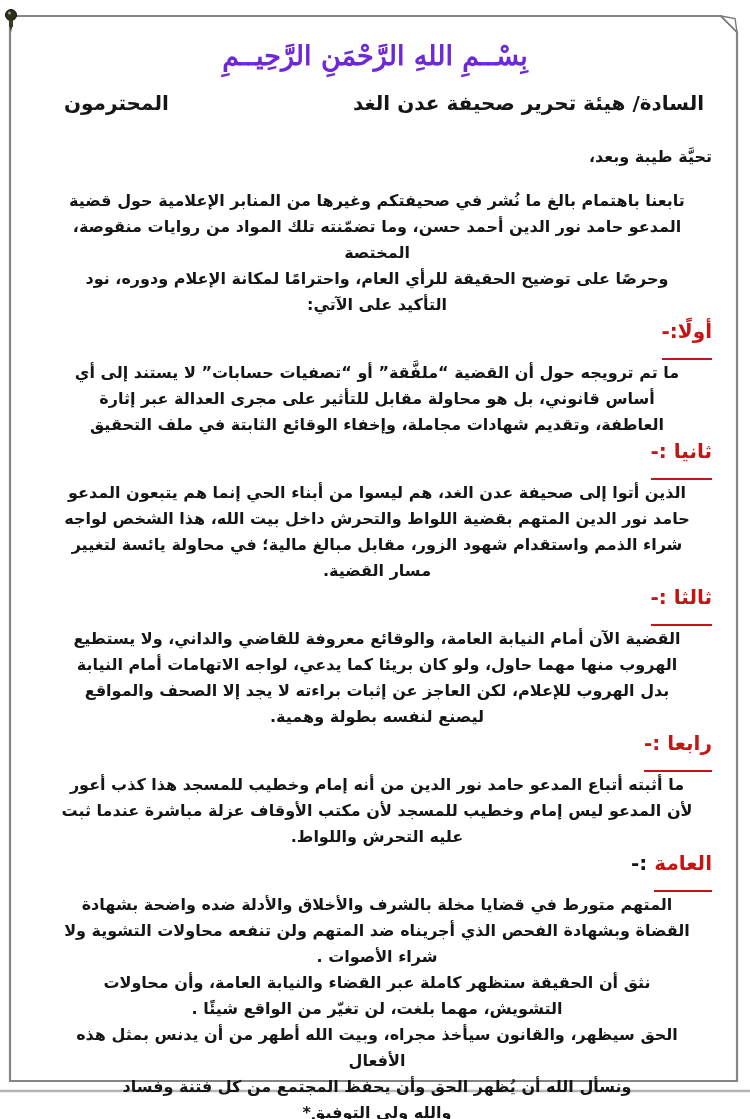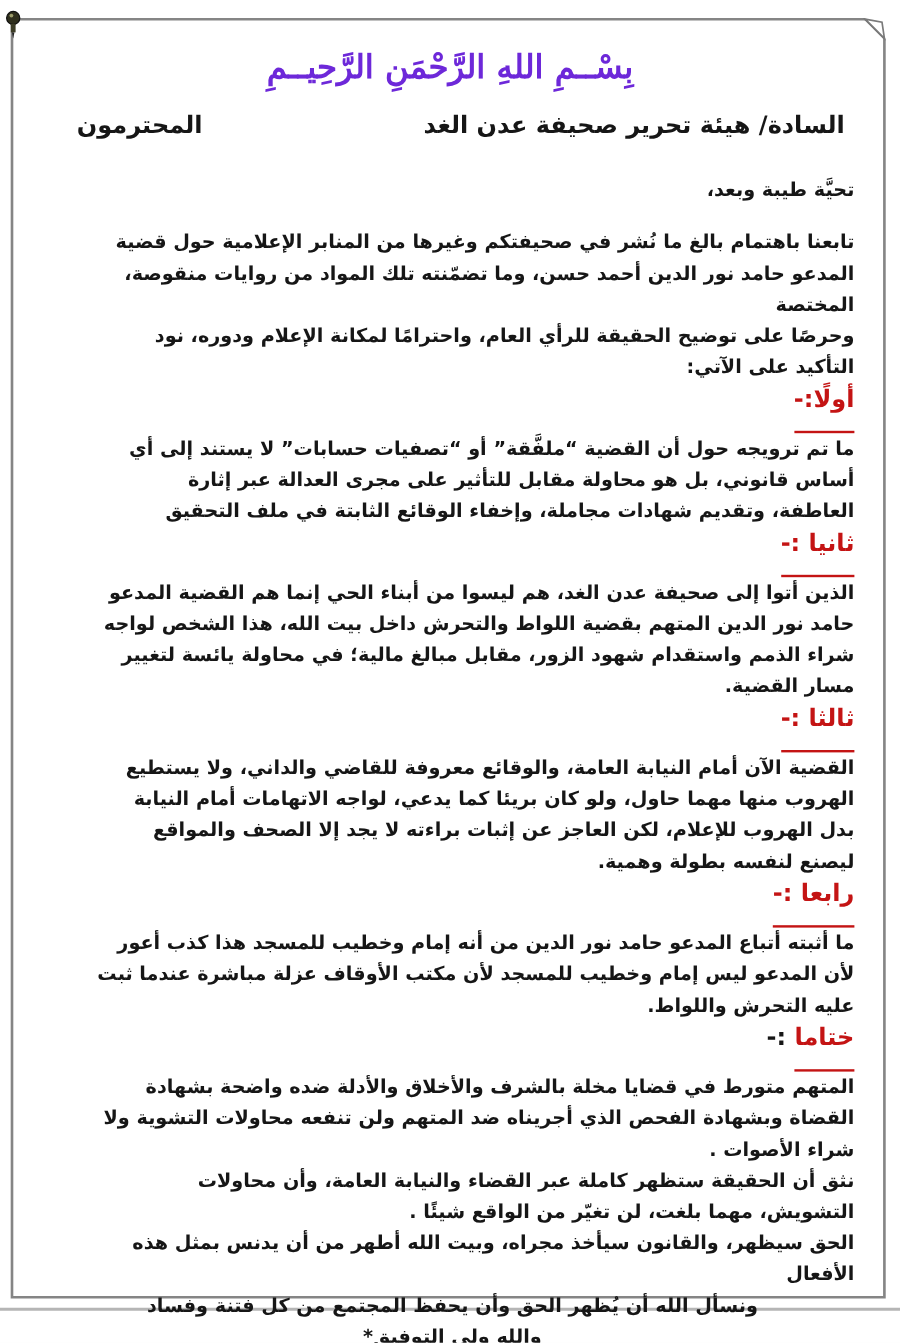--- a/index.html
+++ b/index.html
@@ -31,21 +31,21 @@
   .greeting{
     margin-top:32px;
     padding:0 26px;
     font-size:16px;font-weight:bold;
   }
   .body-text{
     margin-top:22px;
     padding:0 26px 0 30px;
     font-size:16px;font-weight:bold;
   }
-  .line{line-height:26px;text-align:right;white-space:nowrap;}
+  .line{line-height:26px;text-align:center;white-space:nowrap;}
   .sec-heading{line-height:26px;}
   .sec-heading .red{
     color:var(--red);
     font-size:20px;
     border-bottom:2px solid var(--red);
     padding-bottom:16px;
     display:inline-block;
     line-height:22px;
   }
   .sec-heading .black-suffix{color:#161616;font-size:20px;}
@@ -105,21 +105,21 @@
     <div>
         <div class="line">ما تم ترويجه حول أن القضية “ملفَّقة” أو “تصفيات حسابات” لا يستند إلى أي</div>
         <div class="line">أساس قانوني، بل هو محاولة مقابل للتأثير على مجرى العدالة عبر إثارة</div>
         <div class="line">العاطفة، وتقديم شهادات مجاملة، وإخفاء الوقائع الثابتة في ملف التحقيق</div>
       </div>
 
     <div class="sec-heading">
       <span class="red" style="color: rgb(196, 20, 20); border-bottom-color: rgb(196, 20, 20);">ثانيا :-</span><span class="black-suffix"></span>
     </div>
     <div>
-        <div class="line">الذين أتوا إلى صحيفة عدن الغد، هم ليسوا من أبناء الحي إنما هم القضية المدعو</div>
+        <div class="line">الذين أتوا إلى صحيفة عدن الغد، هم ليسوا من أبناء الحي إنما هم يتبعون المدعو</div>
         <div class="line">حامد نور الدين المتهم بقضية اللواط والتحرش داخل بيت الله، هذا الشخص لواجه</div>
         <div class="line">شراء الذمم واستقدام شهود الزور، مقابل مبالغ مالية؛ في محاولة يائسة لتغيير</div>
         <div class="line">مسار القضية.</div>
       </div>
 
     <div class="sec-heading">
       <span class="red" style="color: rgb(196, 20, 20); border-bottom-color: rgb(196, 20, 20);">ثالثا :-</span><span class="black-suffix"></span>
     </div>
     <div>
         <div class="line">القضية الآن أمام النيابة العامة، والوقائع معروفة للقاضي والداني، ولا يستطيع</div>
@@ -131,21 +131,21 @@
     <div class="sec-heading">
       <span class="red" style="color: rgb(196, 20, 20); border-bottom-color: rgb(196, 20, 20); text-align: center;">رابعا :-</span><span class="black-suffix"></span>
     </div>
     <div>
         <div class="line">ما أثبته أتباع المدعو حامد نور الدين من أنه إمام وخطيب للمسجد هذا كذب أعور</div>
         <div class="line">لأن المدعو ليس إمام وخطيب للمسجد لأن مكتب الأوقاف عزلة مباشرة عندما ثبت</div>
         <div class="line">عليه التحرش واللواط.</div>
       </div>
 
     <div class="sec-heading">
-      <span class="red" style="color: rgb(196, 20, 20); border-bottom-color: rgb(196, 20, 20);">ختاما</span><span class="black-suffix"> :-</span>
+      <span class="red" style="color: rgb(196, 20, 20); border-bottom-color: rgb(196, 20, 20);">العامة</span><span class="black-suffix"> :-</span>
     </div>
     <div>
         <div class="line">المتهم متورط في قضايا مخلة بالشرف والأخلاق والأدلة ضده واضحة بشهادة</div>
         <div class="line">القضاة وبشهادة الفحص الذي أجريناه ضد المتهم ولن تنفعه محاولات التشوية ولا</div>
         <div class="line">شراء الأصوات .</div>
       </div>
 
     <div>
         <div class="line">نثق أن الحقيقة ستظهر كاملة عبر القضاء والنيابة العامة، وأن محاولات</div>
         <div class="line">التشويش، مهما بلغت، لن تغيّر من الواقع شيئًا .</div>

